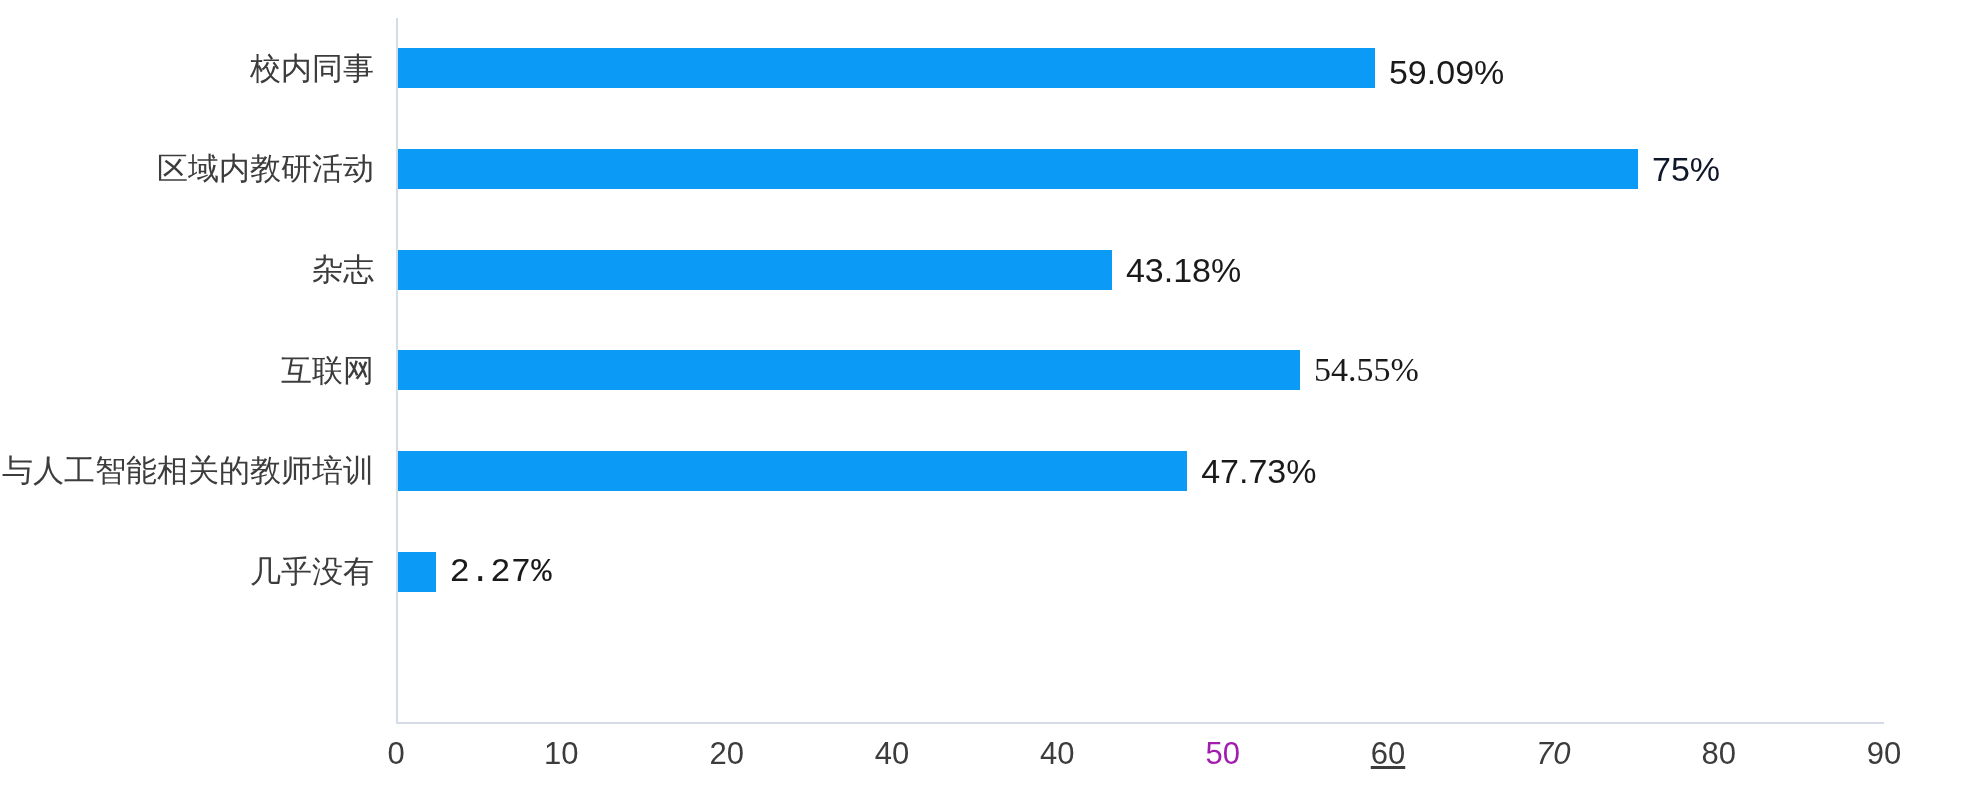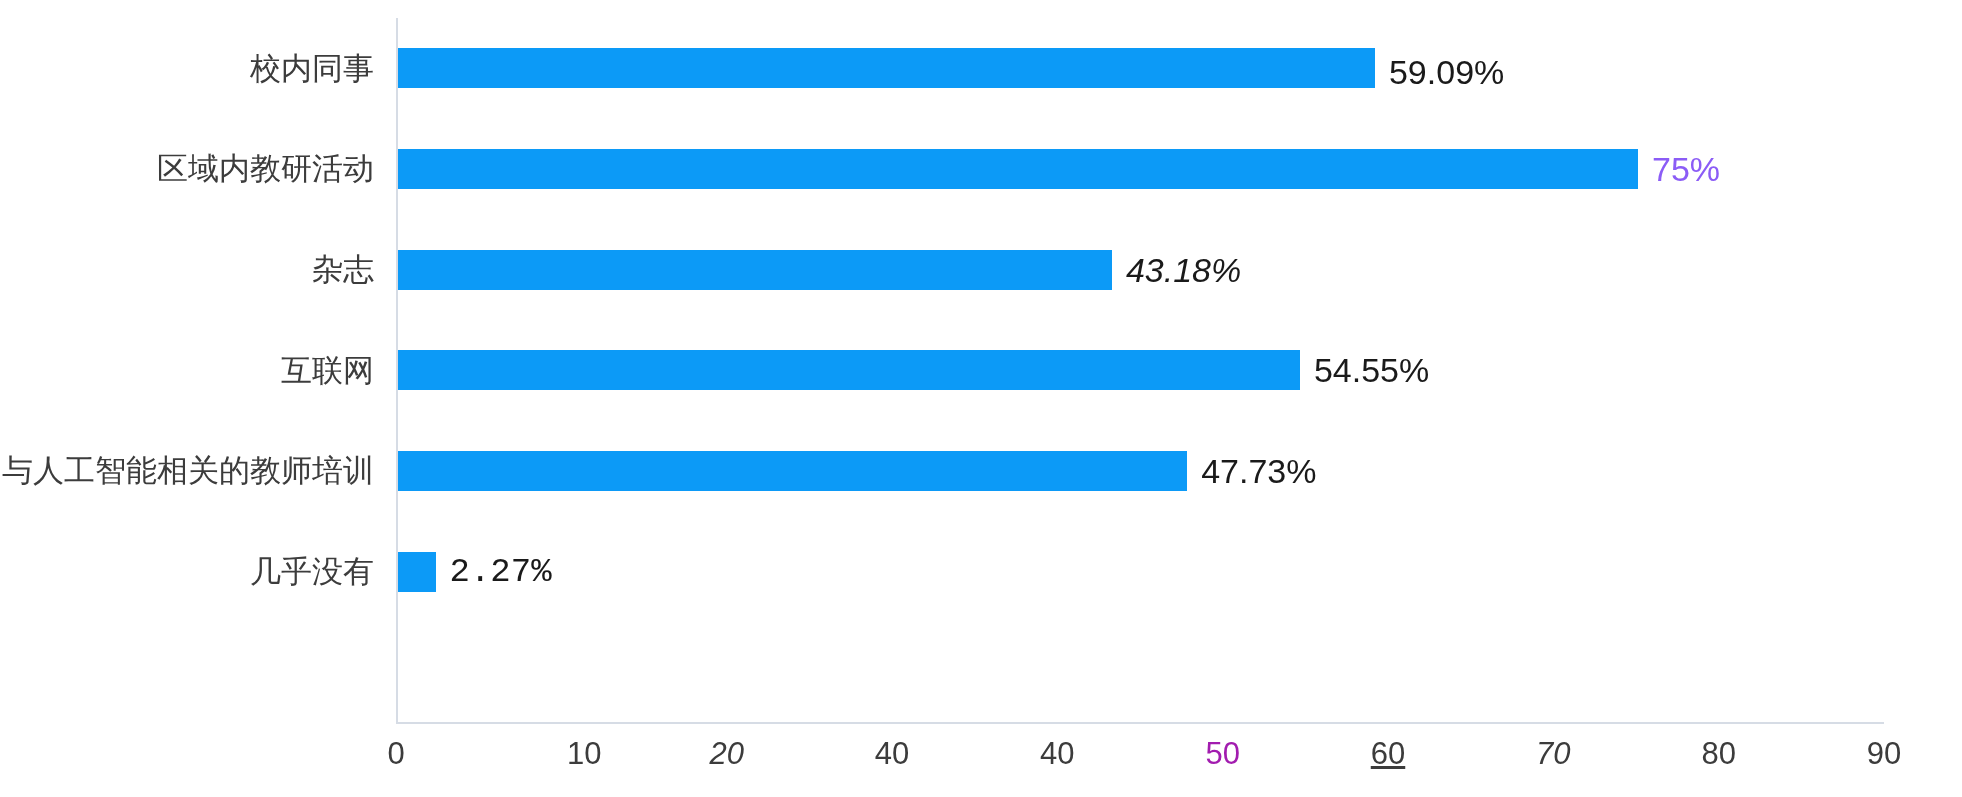--- a/index.html
+++ b/index.html
@@ -111,57 +111,57 @@
         <div class="cat-label" style="color: rgb(60, 60, 60);">校内同事</div>
         <div class="bar-track">
           <div class="bar-fill" style="width: 976.955px; background: rgb(12, 154, 247);"></div>
           <div class="bar-value" style="color: rgb(26, 26, 26); margin-top: 8px;">59.09%</div>
         </div>
       </div>
       <div class="bar-row">
         <div class="cat-label" style="color: rgb(60, 60, 60);">区域内教研活动</div>
         <div class="bar-track">
           <div class="bar-fill" style="width: 1240px; background: rgb(12, 154, 247);"></div>
-          <div class="bar-value" style="color: #8b5cf6;">75%</div>
+          <div class="bar-value" style="color: #0f172a;">75%</div>
         </div>
       </div>
       <div class="bar-row">
         <div class="cat-label" style="color: rgb(60, 60, 60);">杂志</div>
         <div class="bar-track">
           <div class="bar-fill" style="width: 713.909px; background: rgb(12, 154, 247);"></div>
-          <div class="bar-value" style="color: rgb(26, 26, 26); font-style: italic;">43.18%</div>
+          <div class="bar-value" style="color: rgb(26, 26, 26);">43.18%</div>
         </div>
       </div>
       <div class="bar-row">
         <div class="cat-label" style="color: rgb(60, 60, 60);">互联网</div>
         <div class="bar-track">
           <div class="bar-fill" style="width: 901.893px; background: rgb(12, 154, 247);"></div>
-          <div class="bar-value" style="color: rgb(26, 26, 26);">54.55%</div>
+          <div class="bar-value" style="color: rgb(26, 26, 26); font-family: Liberation Serif, serif;">54.55%</div>
         </div>
       </div>
       <div class="bar-row">
         <div class="cat-label" style="color: rgb(60, 60, 60);">参加与人工智能相关的教师培训</div>
         <div class="bar-track">
           <div class="bar-fill" style="width: 789.136px; background: rgb(12, 154, 247);"></div>
           <div class="bar-value" style="color: rgb(26, 26, 26);">47.73%</div>
         </div>
       </div>
       <div class="bar-row">
         <div class="cat-label" style="color: rgb(60, 60, 60);">几乎没有</div>
         <div class="bar-track">
           <div class="bar-fill" style="width: 37.5307px; background: rgb(12, 154, 247);"></div>
           <div class="bar-value" style="color: rgb(26, 26, 26); font-family: Liberation Mono, monospace;">2.27%</div>
         </div>
       </div>
     </div>
 
   <div class="x-ticks" id="x-ticks">
       <div class="x-tick" style="left: 0px; color: rgb(60, 60, 60);">0</div>
-      <div class="x-tick" style="left: 165.333px; color: rgb(60, 60, 60); margin-left: 23px;">10</div>
-      <div class="x-tick" style="left: 330.667px; color: rgb(60, 60, 60); font-style: italic;">20</div>
+      <div class="x-tick" style="left: 165.333px; color: rgb(60, 60, 60);">10</div>
+      <div class="x-tick" style="left: 330.667px; color: rgb(60, 60, 60);">20</div>
       <div class="x-tick" style="left: 496px; color: rgb(60, 60, 60);">40</div>
       <div class="x-tick" style="left: 661.333px; color: rgb(60, 60, 60);">40</div>
       <div class="x-tick" style="left: 826.667px; color: #a21caf;">50</div>
       <div class="x-tick" style="left: 992px; color: rgb(60, 60, 60); text-decoration: underline;">60</div>
       <div class="x-tick" style="left: 1157.33px; color: rgb(60, 60, 60); font-style: italic;">70</div>
       <div class="x-tick" style="left: 1322.67px; color: rgb(60, 60, 60);">80</div>
       <div class="x-tick" style="left: 1488px; color: rgb(60, 60, 60);">90</div>
     </div>
 
 </div>

